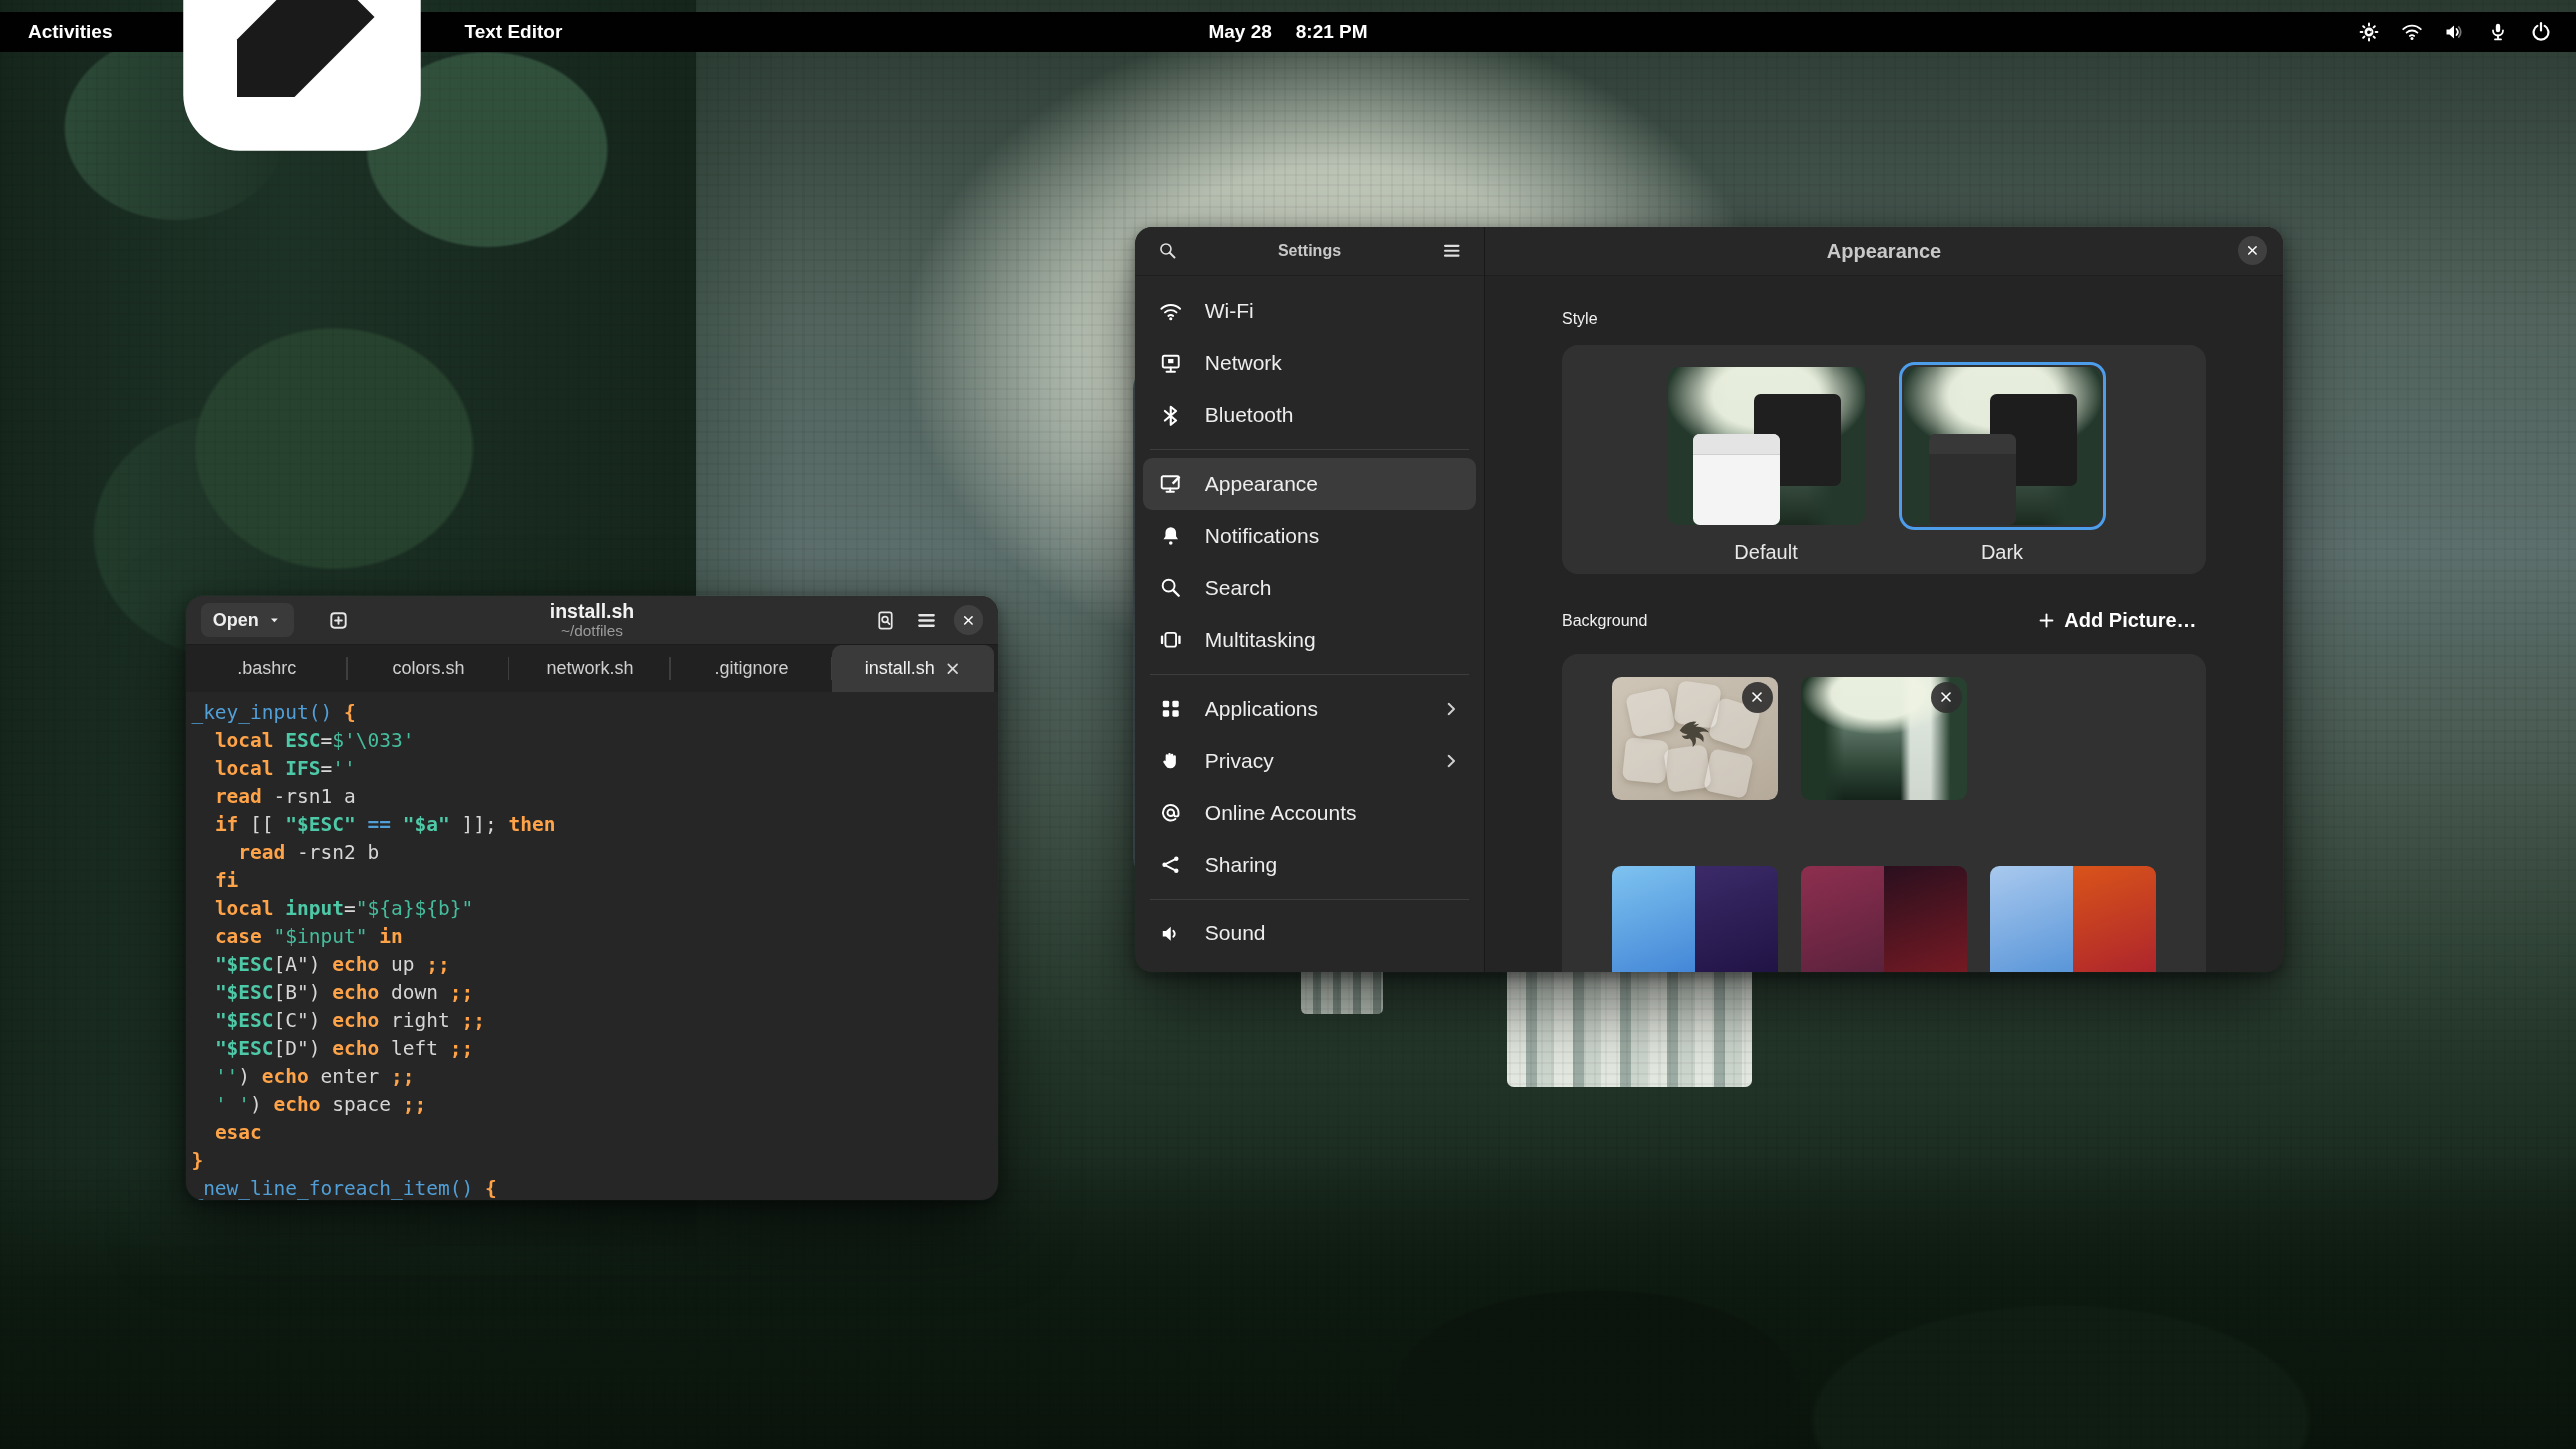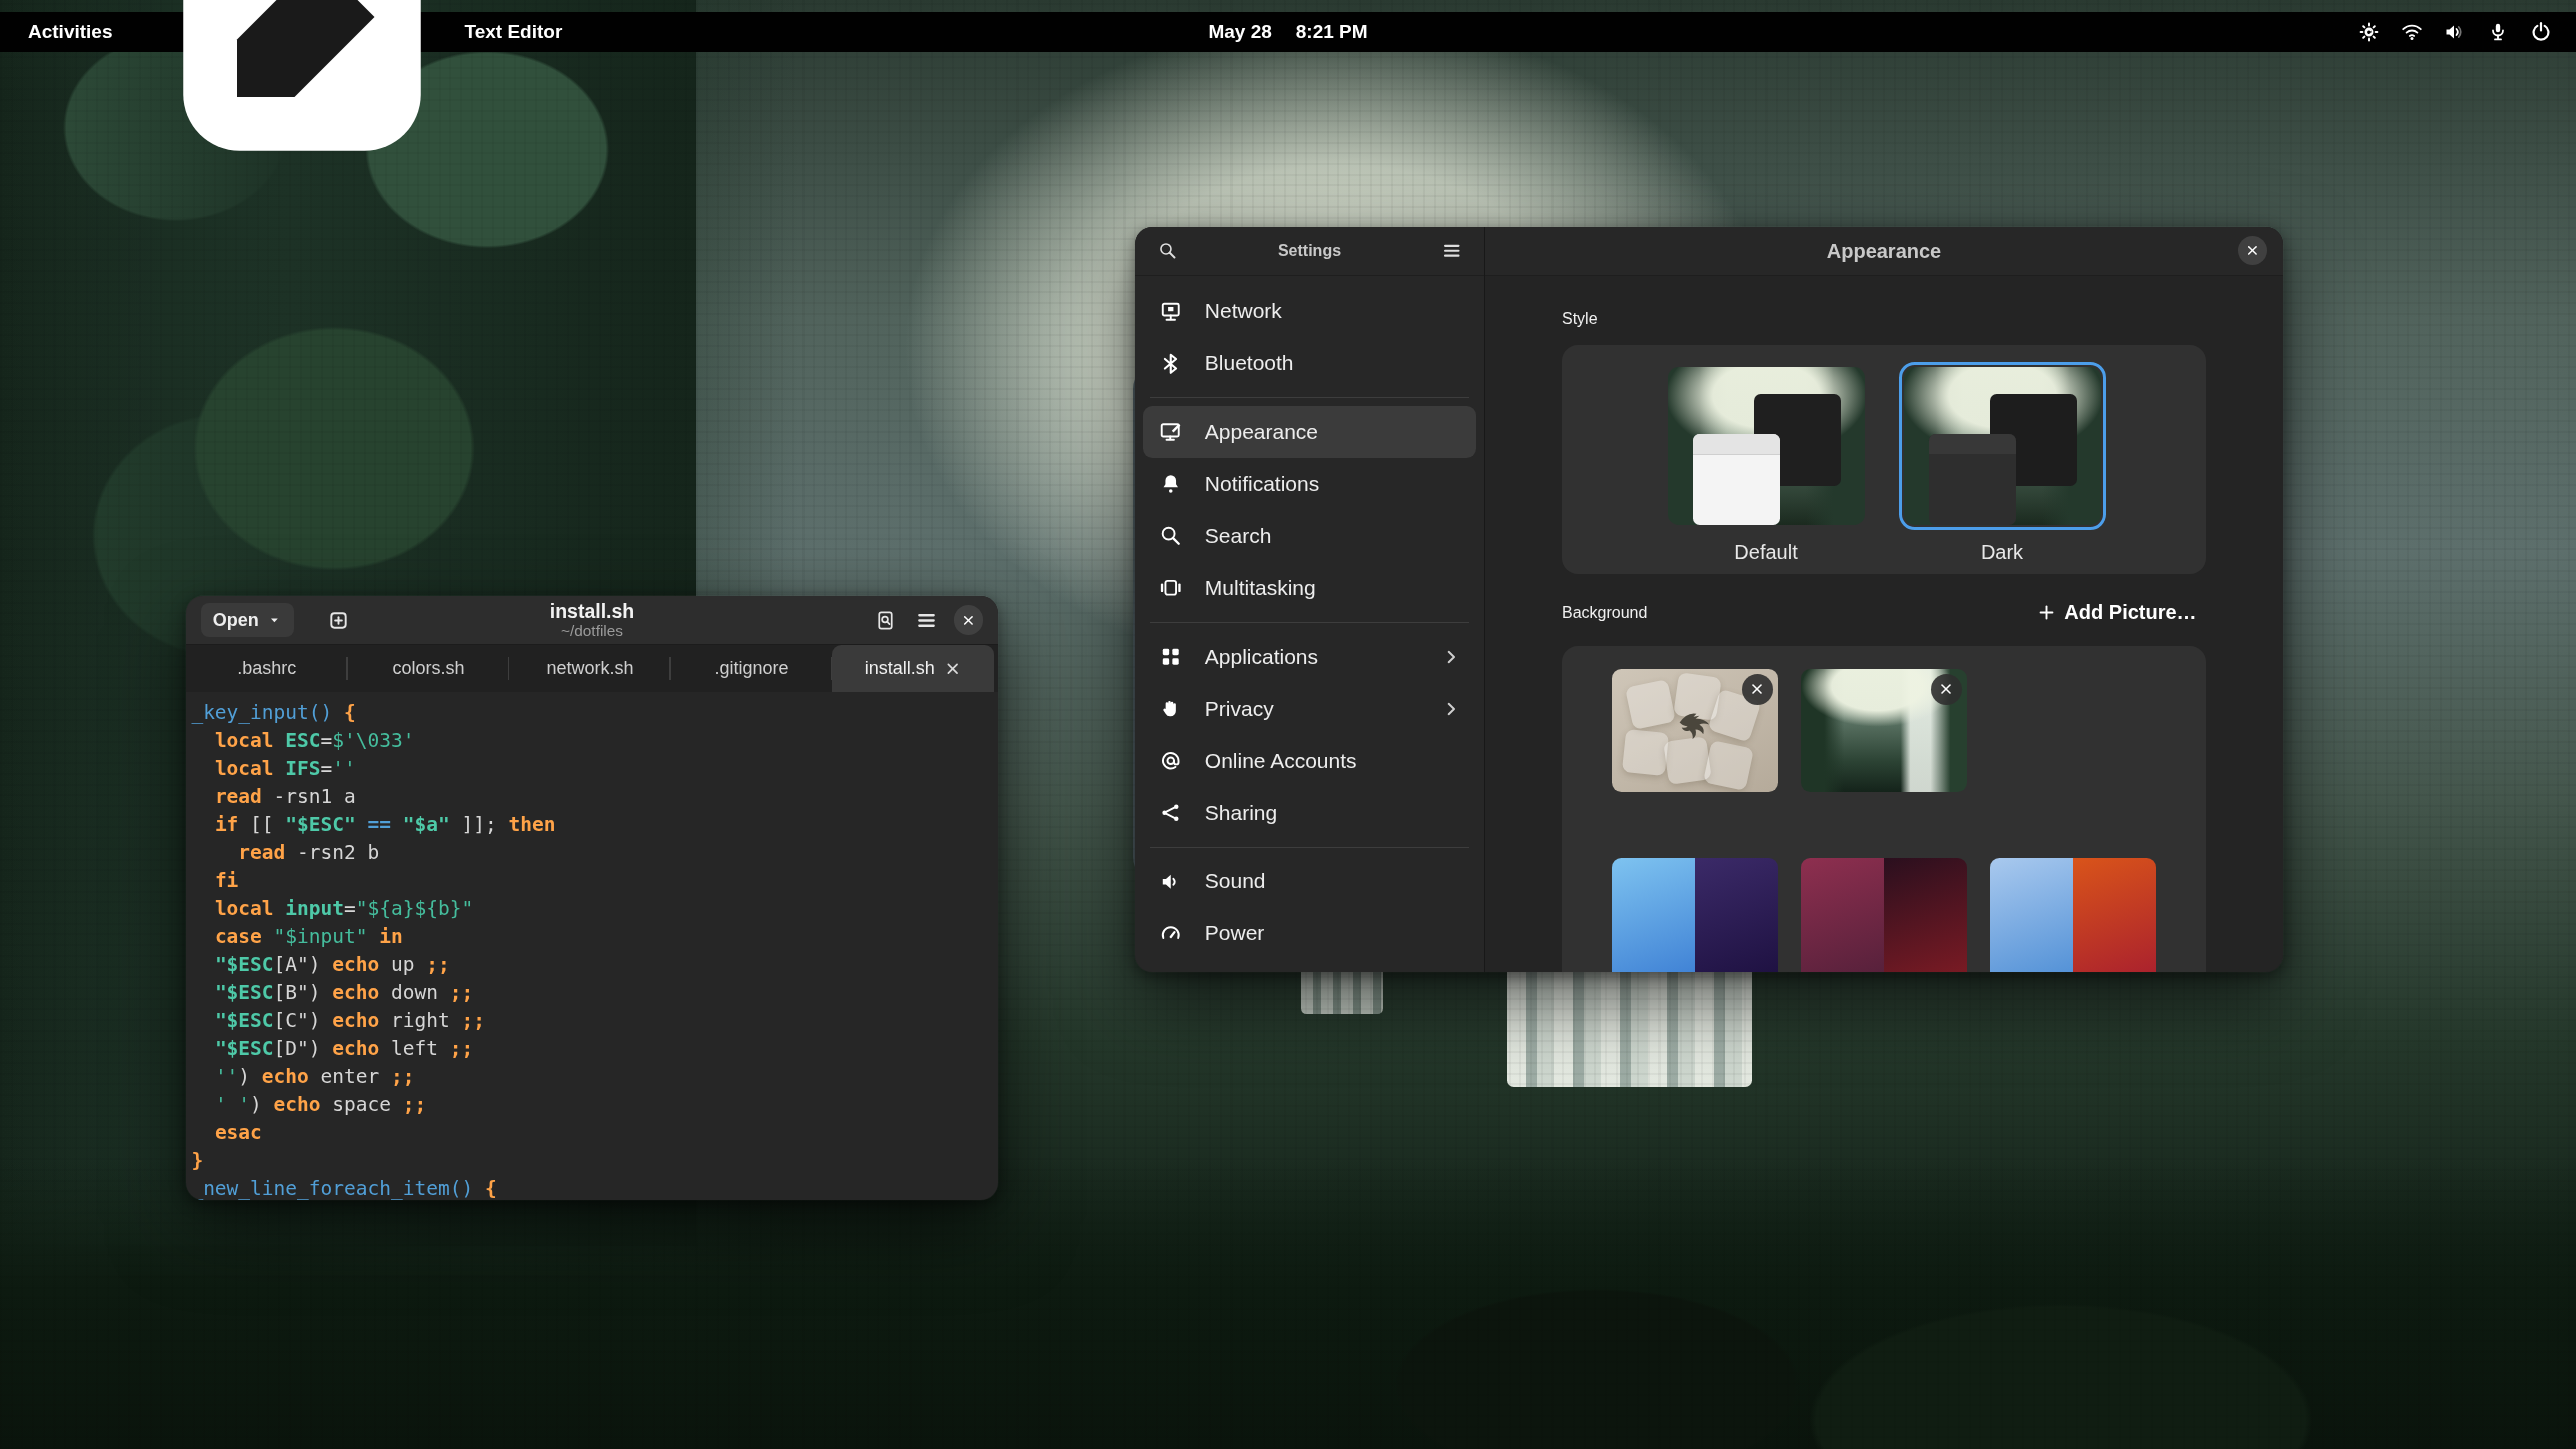--- a/index.html
+++ b/index.html
@@ -131,21 +131,21 @@
   .dark .w-back{background:#1d1d1d;}
   .dark .w-front{background:#2e2e2e;}
   .dark .w-front::before{content:"";position:absolute;left:0;right:0;top:0;height:22%;
         background:#383838;border-radius:6.7px 6.7px 0 0;}
   .light .w-back{background:#1f1f1f;}
   .light .w-front{background:#f4f4f4;}
   .light .w-front::before{content:"";position:absolute;left:0;right:0;top:0;height:22%;
         background:#e4e4e4;border-radius:6.7px 6.7px 0 0;border-bottom:0.7px solid #cfcfcf;}
   .style-name{margin-top:16px;font-size:20px;color:#e8e8e8;}
 
-  .bg-head{margin-top:20px;display:flex;align-items:center;justify-content:space-between;}
+  .bg-head{margin-top:28px;display:flex;align-items:center;justify-content:space-between;}
   .add-pic{display:flex;align-items:center;gap:8px;font-size:20px;font-weight:600;color:#fff;
            padding:6.7px 9.4px;border-radius:8px;}
   .add-pic .ic{width:19px;height:19px;}
   .bg-card{margin-top:14.8px;height:376px;padding:23px 0 0 50px;box-sizing:border-box;}
   .thumb-row{display:flex;gap:23px;}
   .thumb-row + .thumb-row{margin-top:66px;}
   .bgthumb{width:166px;height:123px;border-radius:9.4px;position:relative;overflow:hidden;}
   .t-tiles{background:linear-gradient(150deg,#cfc6b8,#b5aa9a);}
   .t-tiles .tile{position:absolute;width:43px;height:43px;border-radius:8px;
       background:rgba(255,255,255,.30);box-shadow:0 2.7px 6.7px rgba(90,80,60,.25);}
@@ -333,20 +333,29 @@
               <line x1="4.5" y1="6.5" x2="19.5" y2="6.5" stroke-width="2.4"></line>
               <line x1="4.5" y1="12" x2="19.5" y2="12" stroke-width="2.4"></line>
               <line x1="4.5" y1="17.5" x2="19.5" y2="17.5" stroke-width="2.4"></line>
             </svg>
           </span>
       </div>
     </div>
     <div class="sb-list" id="sb-list">
         <div class="sb-row">
           <span class="sb-ic"><svg viewBox="0 0 24 24" fill="none" stroke="currentColor" stroke-width="1.8" stroke-linecap="round" stroke-linejoin="round">
+              <path d="M3.2 9.2 a12.5 12.5 0 0 1 17.6 0"></path>
+              <path d="M6.6 12.6 a8 8 0 0 1 10.8 0"></path>
+              <path d="M9.8 15.9 a3.8 3.8 0 0 1 4.4 0"></path>
+              <circle cx="12" cy="18.6" r="1.5" fill="currentColor" stroke="none"></circle>
+            </svg></span>
+          <span>Wi-Fi</span>
+        </div>
+        <div class="sb-row">
+          <span class="sb-ic"><svg viewBox="0 0 24 24" fill="none" stroke="currentColor" stroke-width="1.8" stroke-linecap="round" stroke-linejoin="round">
               <rect x="4.5" y="4.5" width="15" height="11" rx="1.4"></rect>
               <line x1="12" y1="15.5" x2="12" y2="19"></line>
               <line x1="8" y1="19.5" x2="16" y2="19.5"></line>
               <rect x="9.5" y="7.5" width="5" height="4" fill="currentColor" stroke="none"></rect>
             </svg></span>
           <span>Network</span>
         </div>
         <div class="sb-row">
           <span class="sb-ic"><svg viewBox="0 0 24 24" fill="none" stroke="currentColor" stroke-width="1.8" stroke-linecap="round" stroke-linejoin="round">
               <path d="M6.5 7.5 L17 16.5 L12 20.5 V3.5 L17 7.5 L6.5 16.5" stroke-width="2"></path>

